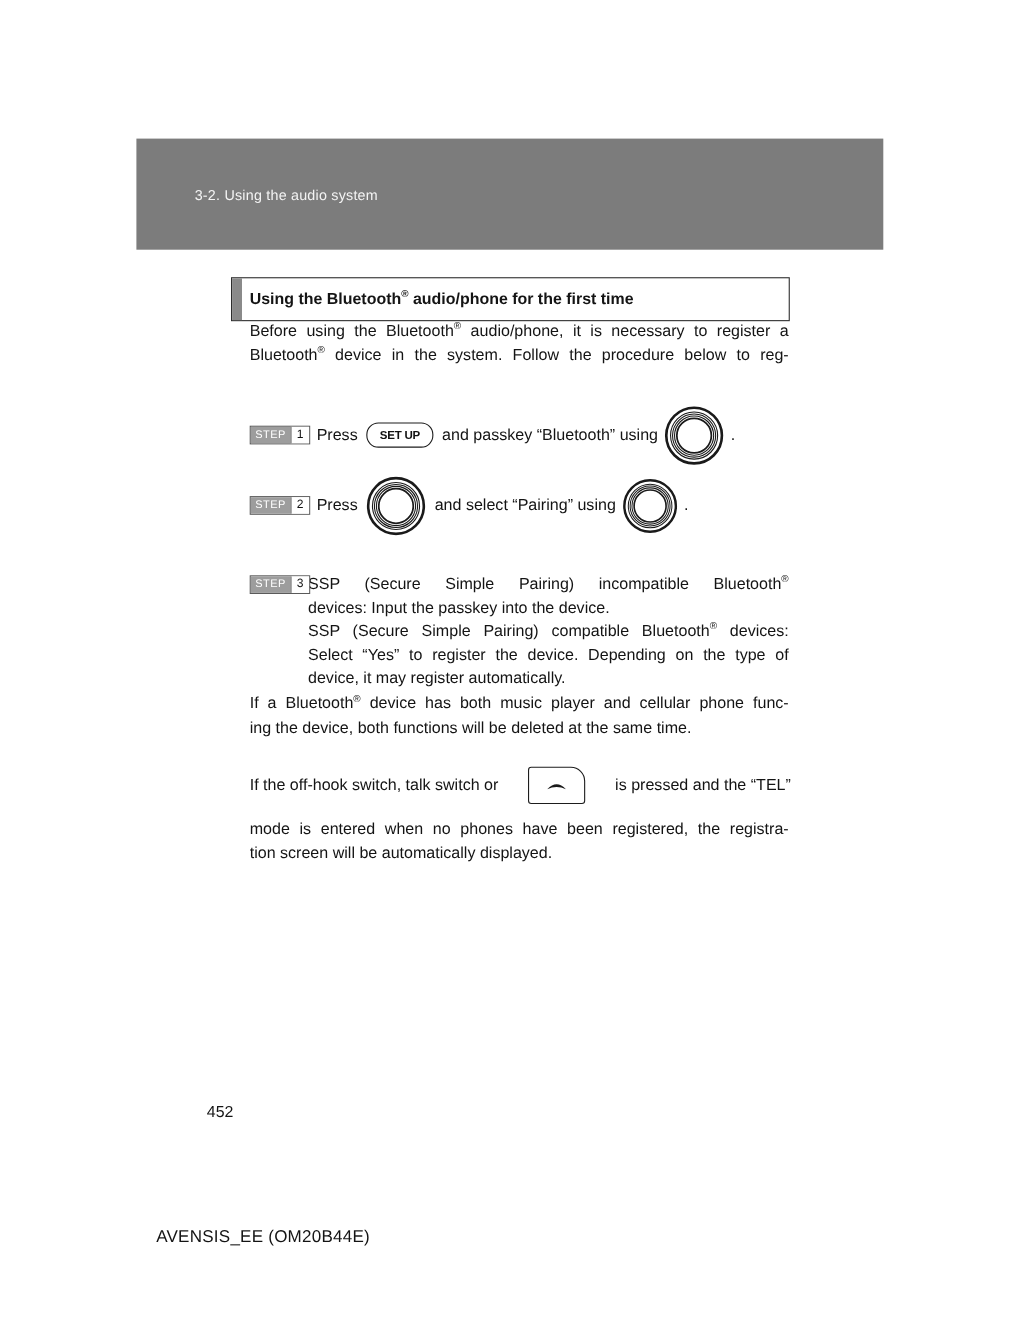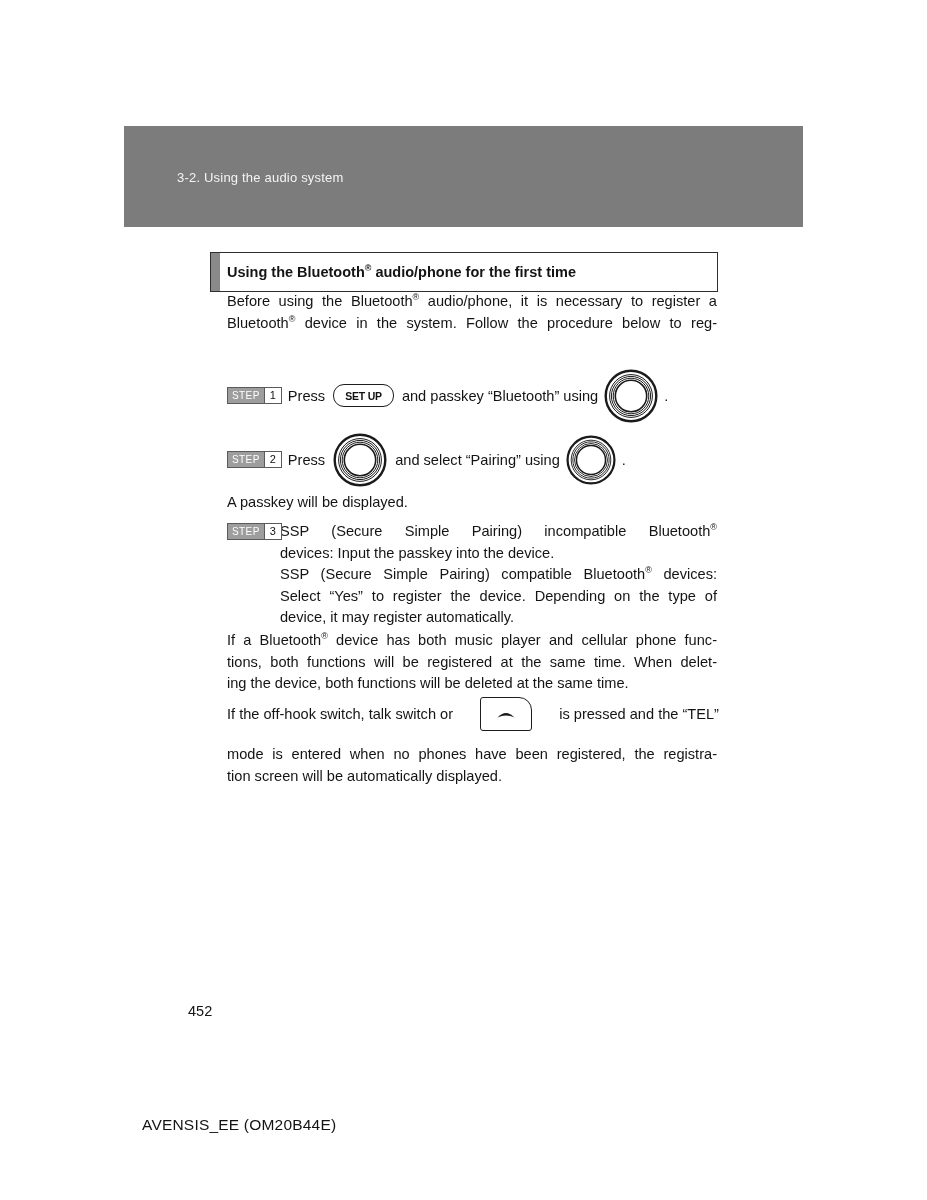--- a/index.html
+++ b/index.html
@@ -107,41 +107,37 @@
       <circle cx="27" cy="27" r="25.3" fill="none" stroke="#1a1a1a" stroke-width="2.4"></circle>
       <circle cx="27" cy="27" r="21.4" fill="none" stroke="#1a1a1a" stroke-width="1"></circle>
       <circle cx="27" cy="27" r="19.6" fill="none" stroke="#1a1a1a" stroke-width="1"></circle>
       <circle cx="27" cy="27" r="17.8" fill="none" stroke="#1a1a1a" stroke-width="1"></circle>
       <circle cx="27" cy="27" r="15.7" fill="none" stroke="#1a1a1a" stroke-width="1.6"></circle>
     </svg>
     <span class="gap6"></span>
     <span>.</span>
   </div>
 
-  <div class="tblock" style="top:492px;">
-    <div class="line">A passkey will be displayed.</div>
-  </div>
 
   <div class="tblock" style="top:521px; width:492px;">
     <span class="step-badge" style="position:absolute; left:0; top:2px;">
       <span class="word">STEP</span>
       <span class="num">3</span>
     </span>
     <div style="margin-left:53px; width:437px;">
       <div class="line j">SSP (Secure Simple Pairing) incompatible Bluetooth<sup class="reg">®</sup></div>
       <div class="line">devices: Input the passkey into the device.</div>
       <div class="line j">SSP (Secure Simple Pairing) compatible Bluetooth<sup class="reg">®</sup> devices:</div>
       <div class="line j">Select “Yes” to register the device. Depending on the type of</div>
       <div class="line">device, it may register automatically.</div>
     </div>
   </div>
 
   <div class="tblock" style="top:630px;">
     <div class="line j">If a Bluetooth<sup class="reg">®</sup> device has both music player and cellular phone func-</div>
-    <div class="line j">tions, both functions will be registered at the same time. When delet-</div>
     <div class="line">ing the device, both functions will be deleted at the same time.</div>
   </div>
 
   <div class="step-row" style="top:696px; height:36px; justify-content:space-between;">
     <span>If the off-hook switch, talk switch or</span>
     <span class="phone-btn">
       <svg width="22" height="13" viewBox="0 0 22 13">
         <path d="M2.5 9.5 Q11 0.5 19.5 9.5 Q11 5.5 2.5 9.5 Z" fill="#1a1a1a"></path>
       </svg>
     </span>

